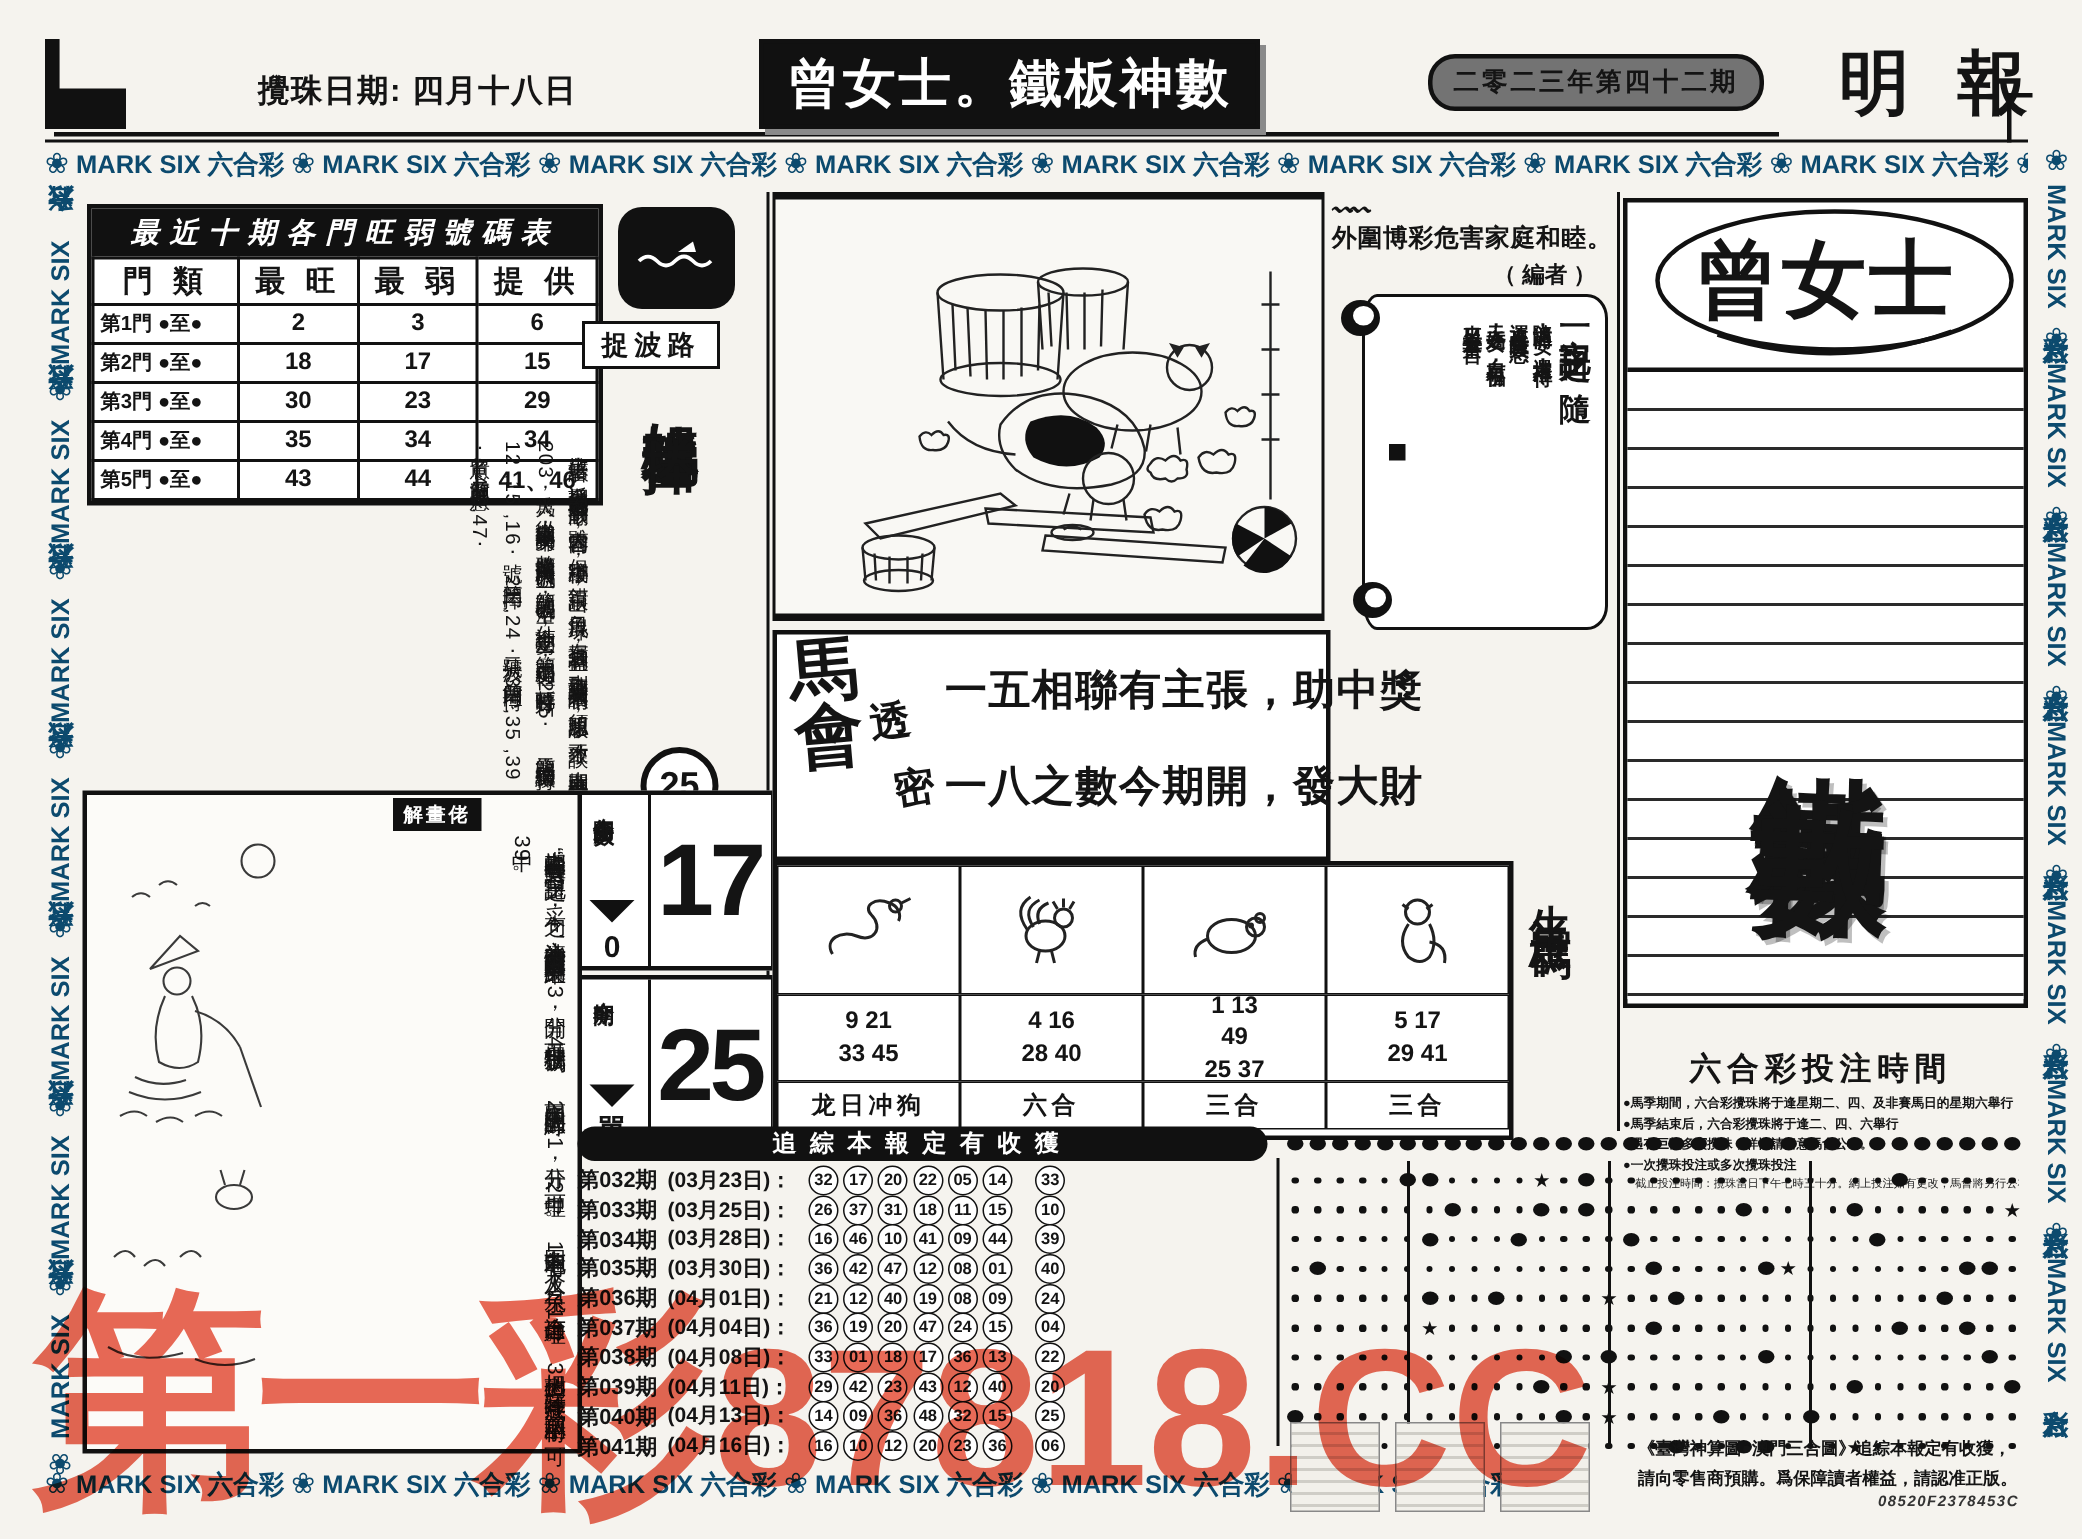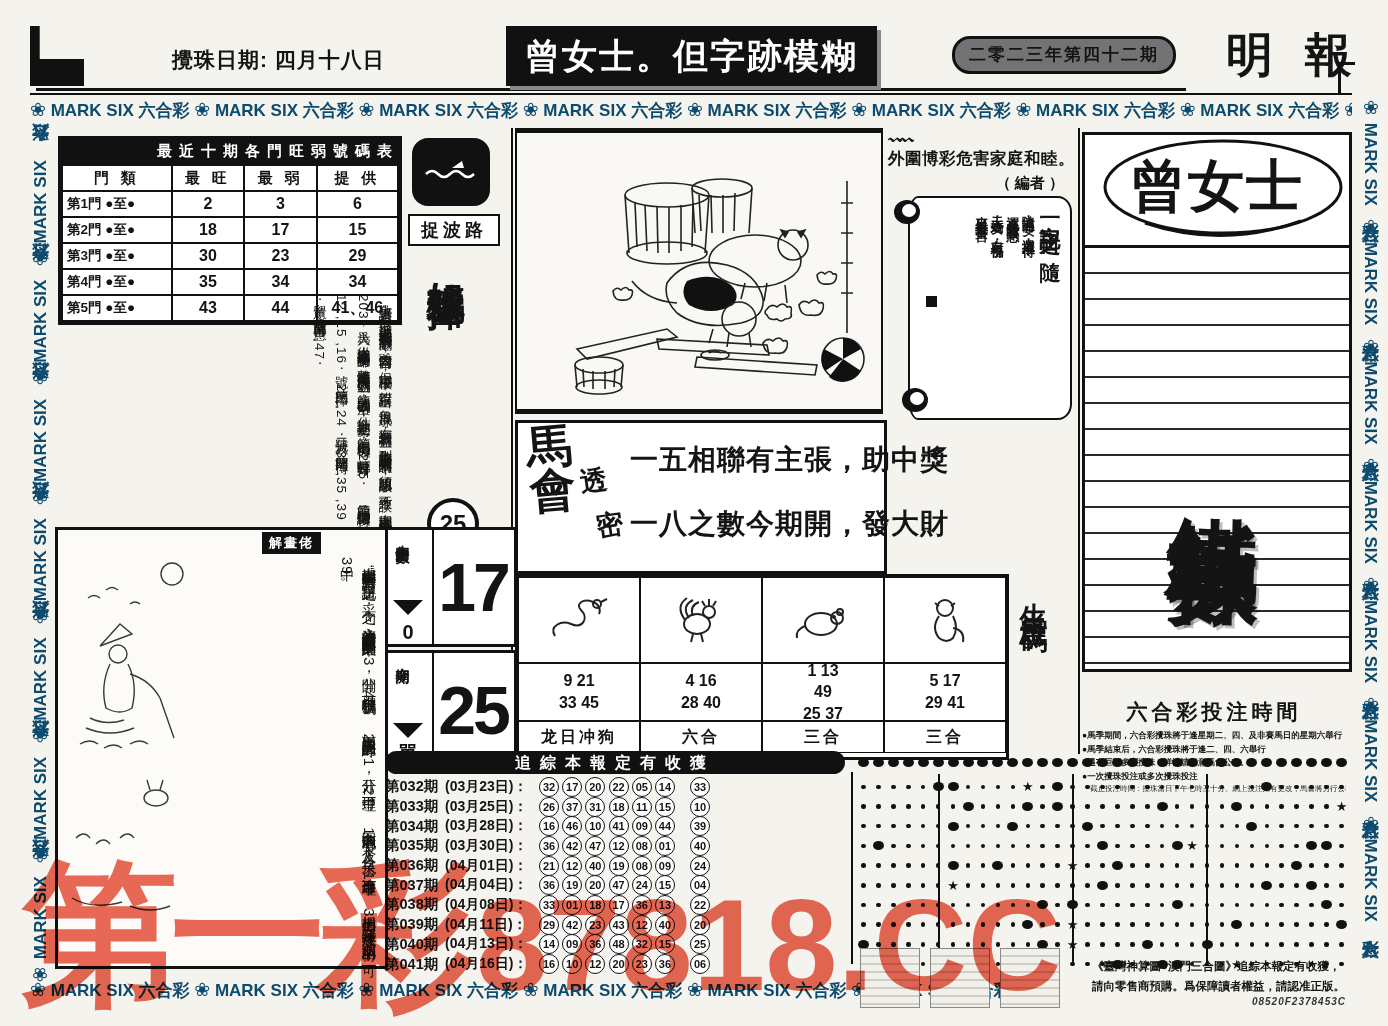--- a/index.html
+++ b/index.html
@@ -27,41 +27,41 @@
                font-size:17px;font-weight:bold;text-align:center;line-height:32px;letter-spacing:2px;z-index:2;}
   #paper-name{left:1226px;top:24px;font-size:47px;font-weight:900;letter-spacing:10px;
               font-family:"Liberation Serif","DejaVu Serif",serif;}
   #paper-bracket{left:1338px;top:62px;width:14px;height:30px;border-left:3px solid #111;border-top:3px solid #111;}
 
   
   .vrule{position:absolute;width:2px;background:#111;}
 
   
   #hotcold{left:58px;top:136px;width:338px;border:3px solid #111;background:#fff;}
-  #hotcold .t-title{background:#111;color:#fff;font-size:15px;font-weight:900;text-align:right;
-                    letter-spacing:7px;padding:3px 0;}
+  #hotcold .t-title{background:#111;color:#fff;font-size:19px;font-weight:900;text-align:center;
+                    letter-spacing:7px;padding:3px 0;font-style:italic;}
   #hotcold table{width:100%;border-collapse:collapse;}
   #hotcold td{border:2px solid #111;text-align:center;font-weight:900;height:22px;}
   #hotcold .gate{font-size:13.5px;text-align:left;padding-left:4px;white-space:nowrap;}
-  #hotcold .hd{font-size:15px;letter-spacing:4px;font-family:Liberation Serif, serif;}
+  #hotcold .hd{font-size:20px;letter-spacing:4px;}
   #hotcold .val{font-size:16px;font-family:"Liberation Sans",sans-serif;}
 
   
   #notice{left:62px;top:294px;width:334px;height:228px;font-size:13.5px;line-height:1.62;letter-spacing:1px;}
 
   
   #leftbox{left:55px;top:527px;width:327px;height:436px;border:3px solid #111;background:#fcfbf8;}
   #interp-label{position:absolute;right:64px;top:2px;background:#111;color:#fff;font-size:13px;font-weight:bold;
                 padding:2px 7px;letter-spacing:2px;}
   #interp-text{position:absolute;right:6px;top:26px;height:398px;width:186px;font-size:14.5px;line-height:1.5;letter-spacing:1px;}
   #leftfig{position:absolute;left:2px;top:8px;}
 
   
   #wave-icon{left:412px;top:138px;width:78px;height:68px;background:#111;border-radius:16px;z-index:2;}
-  #wave-label{left:408px;top:214px;width:88px;height:28px;border:2.5px solid #111;background:#fff;font-size:18px;
+  #wave-label{left:388px;top:214px;width:88px;height:28px;border:2.5px solid #111;background:#fff;font-size:18px;
               font-weight:900;letter-spacing:4px;text-align:center;line-height:28px;}
   #sisters{left:420px;top:252px;height:240px;font-size:38px;font-weight:900;letter-spacing:2px;}
   .bignum-circle{position:absolute;width:44px;height:44px;border:4px solid #111;border-radius:50%;background:#fff;
                  font-size:24px;font-weight:900;line-height:44px;text-align:center;}
   #sis-n1{left:427px;top:498px;}
   #sis-n2{left:427px;top:552px;}
 
   .statbox{position:absolute;left:383px;width:128px;height:114px;border:3.5px solid #111;background:#fff;}
   #stat1{top:527px;}  #stat2{top:650px;}
   .stat-side{position:absolute;left:0;top:0;width:46px;height:100%;border-right:2px solid #111;}
@@ -163,21 +163,21 @@
 <div id="page">
 
   <div id="banner-top" class="banner banner-fill"><span class="flower">❀</span> <span>MARK SIX 六合彩</span>  <span class="flower">❀</span> <span>MARK SIX 六合彩</span>  <span class="flower">❀</span> <span>MARK SIX 六合彩</span>  <span class="flower">❀</span> <span>MARK SIX 六合彩</span>  <span class="flower">❀</span> <span>MARK SIX 六合彩</span>  <span class="flower">❀</span> <span>MARK SIX 六合彩</span>  <span class="flower">❀</span> <span>MARK SIX 六合彩</span>  <span class="flower">❀</span> <span>MARK SIX 六合彩</span>  <span class="flower">❀</span> </div>
   <div id="banner-bottom" class="banner banner-fill"><span class="flower">❀</span> <span>MARK SIX 六合彩</span>  <span class="flower">❀</span> <span>MARK SIX 六合彩</span>  <span class="flower">❀</span> <span>MARK SIX 六合彩</span>  <span class="flower">❀</span> <span>MARK SIX 六合彩</span>  <span class="flower">❀</span> <span>MARK SIX 六合彩</span>  <span class="flower">❀</span> <span>MARK SIX 六合彩</span>  <span class="flower">❀</span> <span>MARK SIX 六合彩</span>   </div>
   <div id="banner-left" class="banner banner-fill"><span class="flower">❀</span> <span>MARK SIX 六合彩</span>  <span class="flower">❀</span> <span>MARK SIX 六合彩</span>  <span class="flower">❀</span> <span>MARK SIX 六合彩</span>  <span class="flower">❀</span> <span>MARK SIX 六合彩</span>  <span class="flower">❀</span> <span>MARK SIX 六合彩</span>  <span class="flower">❀</span> <span>MARK SIX 六合彩</span>  <span class="flower">❀</span> <span>MARK SIX 六合彩</span></div>
   <div id="banner-right" class="banner banner-fill"><span class="flower">❀</span> <span>MARK SIX 六合彩</span>  <span class="flower">❀</span> <span>MARK SIX 六合彩</span>  <span class="flower">❀</span> <span>MARK SIX 六合彩</span>  <span class="flower">❀</span> <span>MARK SIX 六合彩</span>  <span class="flower">❀</span> <span>MARK SIX 六合彩</span>  <span class="flower">❀</span> <span>MARK SIX 六合彩</span>  <span class="flower">❀</span> <span>MARK SIX 六合彩</span></div>
 
   <div id="corner-mark" class="abs"></div>
   <div id="draw-date" class="abs">攪珠日期: 四月十八日</div>
   <div id="header-line" class="abs"></div>
-  <div id="masthead" class="abs">曾女士。但字跡模糊</div>
+  <div id="masthead" class="abs">曾女士。鐵板神數</div>
   <div id="issue-badge" class="abs">二零二三年第四十二期</div>
   <div id="paper-name" class="abs">明 報</div>
   <div id="paper-bracket" class="abs"></div>
 
   <div class="vrule" style="left:511px;top:128px;height:628px;"></div>
   <div class="vrule" style="left:1078px;top:128px;height:626px;"></div>
 
   <div id="hotcold" class="abs">
     <div class="t-title">最近十期各門旺弱號碼表</div>
     <table>

